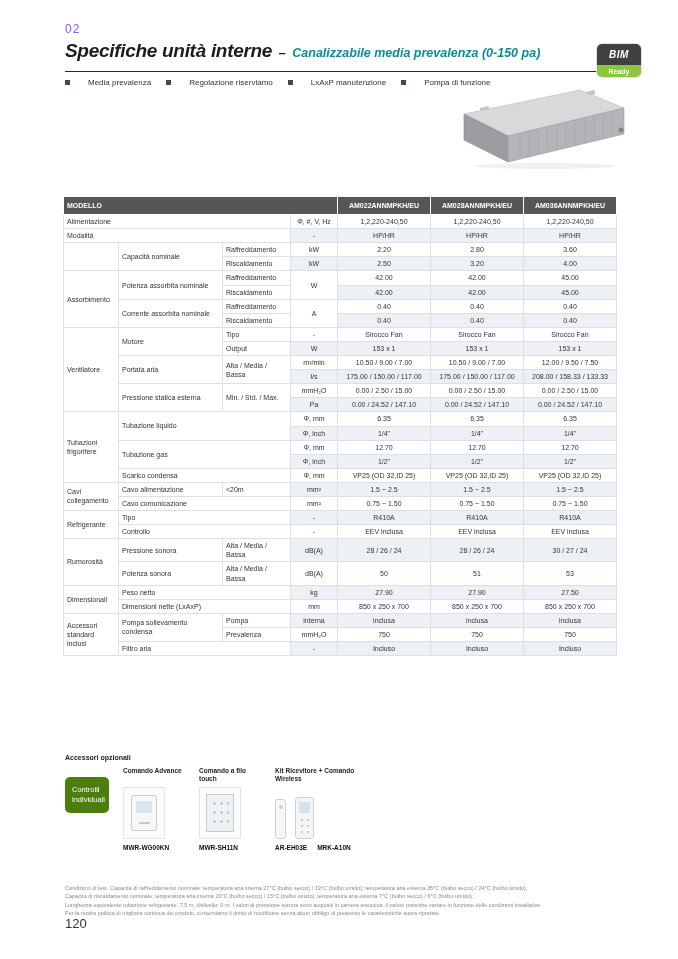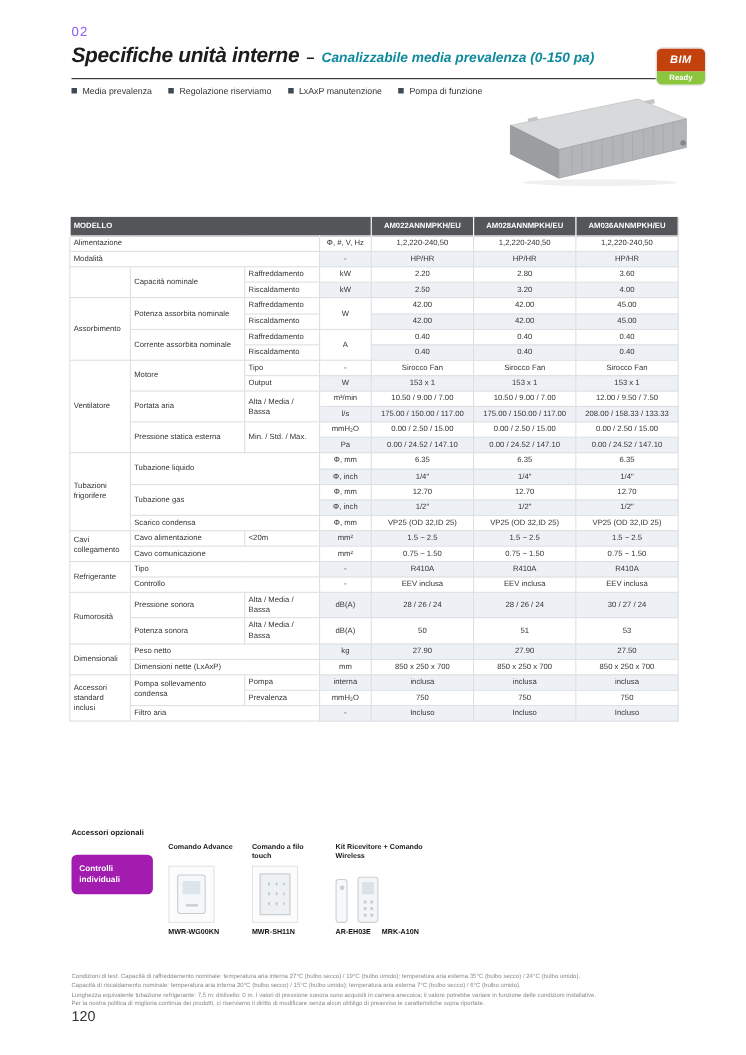--- a/index.html
+++ b/index.html
@@ -7,46 +7,46 @@
   .page { position: relative; width: 678px; height: 959px; background: #fff; overflow: hidden; }
 
   
   .chapter { position: absolute; left: 65px; top: 22px; font-size: 12px; font-weight: normal; color: #8b5cf6; letter-spacing: 1px; }
   .title-block { position: absolute; left: 65px; top: 40px; width: 551px; border-bottom: 1px solid #2a2a2a; padding-bottom: 9px; font-style: italic; }
   .t-main { font-size: 19px; font-weight: bold; color: #1c1c1c; letter-spacing: -0.3px; }
   .t-sep  { font-size: 13px; font-weight: bold; color: #1c1c1c; margin: 0 2px; }
   .t-sub  { font-size: 12.5px; font-weight: bold; color: #0e8a9c; }
 
   .bim-badge { position: absolute; right: 37px; top: 44px; width: 44px; height: 33px; border-radius: 5px; overflow: hidden; box-shadow: 0 0 0 1px #e2e2e2; }
-  .bim-top { height: 21px; background: #c2410c; color: #fff; font-size: 10px; font-weight: bold; font-style: italic; display: flex; align-items: center; justify-content: center; letter-spacing: 0.5px; }
+  .bim-top { height: 21px; background: #404040; color: #fff; font-size: 10px; font-weight: bold; font-style: italic; display: flex; align-items: center; justify-content: center; letter-spacing: 0.5px; }
   .bim-bottom { height: 12px; background: #8cc63e; color: #fff; font-size: 7px; font-weight: bold; display: flex; align-items: center; justify-content: center; }
 
   .features { position: absolute; left: 65px; top: 78px; display: flex; gap: 15px; align-items: center; }
-  .feat { display: flex; align-items: center; gap: 5px; font-size: 8px; color: #333; }
+  .feat { display: flex; align-items: center; gap: 18px; font-size: 8px; color: #333; }
   .sq { width: 5px; height: 5px; background: #3e4b54; display: inline-block; }
 
   .unit-art { position: absolute; right: 50px; top: 80px; }
 
   
   table.spec { position: absolute; left: 63px; top: 196px; width: 553px; border-collapse: collapse; table-layout: fixed; }
   table.spec th, table.spec td { border: 1px solid #dde0e3; font-size: 7px; color: #333; padding: 2px 3px; line-height: 1.3; vertical-align: middle; word-wrap: break-word; }
   table.spec th { background: #54565a; color: #fff; border: 1px solid #ffffff; font-weight: bold; padding: 4px 3px; }
   th.hl { text-align: left; padding-left: 5px; }
   th.hm { text-align: center; }
   td.g { text-align: left; font-weight: normal; }
   td.l { text-align: left; }
   td.u { text-align: center; }
   td.v { text-align: center; }
   tr.stripe td.u, tr.stripe td.v { background: #edf1f5; }
 
   
   .accessories { position: absolute; left: 65px; top: 754px; }
   .acc-title { font-size: 7px; font-weight: bold; color: #222; margin-bottom: 6px; }
   .acc-row { display: flex; gap: 14px; align-items: flex-start; }
-  .acc-cat { width: 74px; margin-top: 10px; padding: 8px 7px; border-radius: 5px; background: #a21caf; color: #fff; font-size: 7.5px; font-weight: bold; line-height: 1.35; }
+  .acc-cat { width: 44px; margin-top: 10px; padding: 8px 7px; border-radius: 5px; background: #4d7c0f; color: #fff; font-size: 7.5px; font-weight: normal; line-height: 1.35; }
   .acc-item { display: flex; flex-direction: column; }
   .acc-caption { height: 18px; width: 62px; font-size: 6.5px; font-weight: bold; color: #222; line-height: 1.25; margin-bottom: 2px; }
   .acc-caption.wide { width: 88px; }
   .photo { width: 42px; height: 52px; background: #fcfcfc; border: 1px solid #e4e4e4; display: flex; align-items: center; justify-content: center; }
   .acc-model { font-size: 6.5px; font-weight: bold; color: #111; margin-top: 5px; }
   .kit-imgs { display: flex; gap: 9px; align-items: flex-end; height: 52px; }
   .kit-models { display: flex; gap: 10px; margin-top: 5px; }
   .kit-models span { font-size: 6.5px; font-weight: bold; color: #111; }
 
   .dev-adv { width: 26px; height: 36px; border: 1px solid #c8ccd0; border-radius: 3px; background: #f5f7f9; position: relative; }

